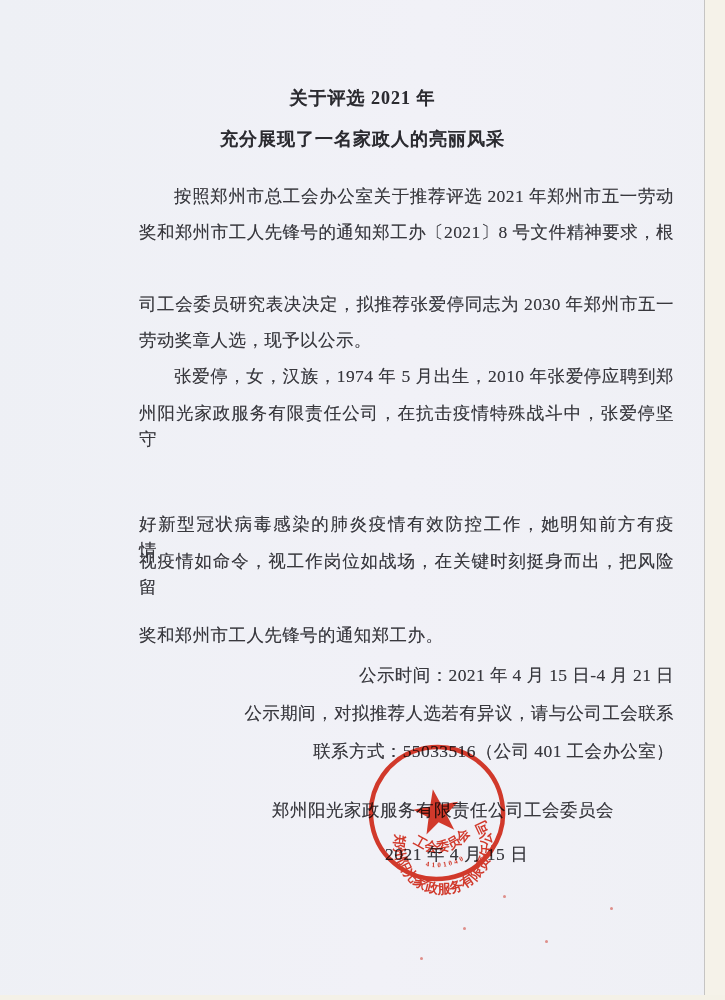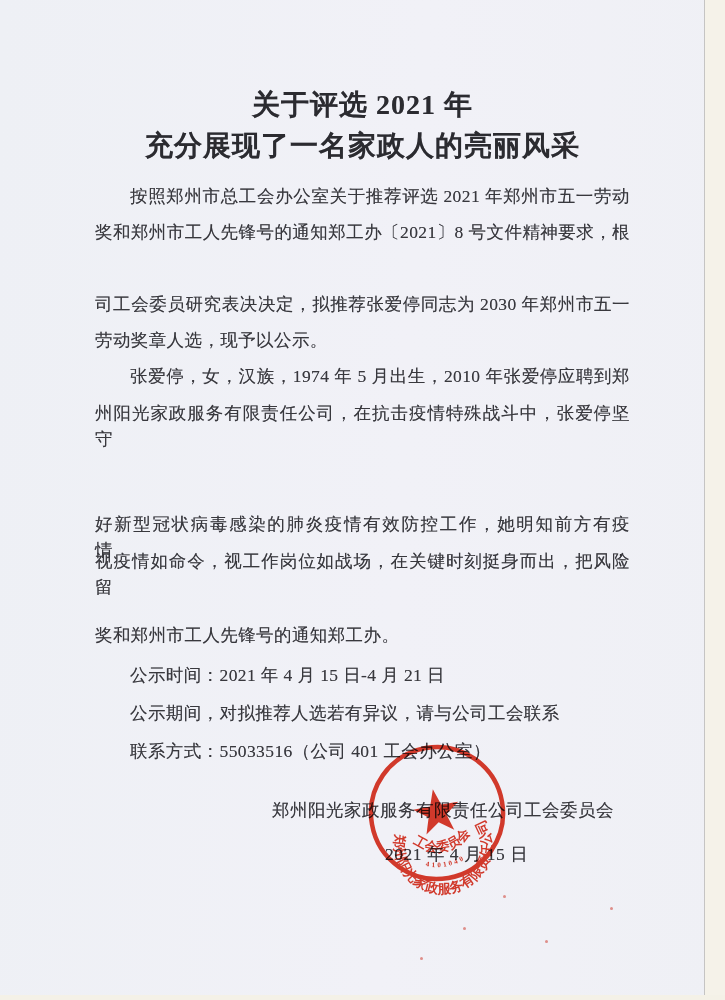--- a/index.html
+++ b/index.html
@@ -14,28 +14,28 @@
     background:#f5f2e9; border-left:1px solid rgba(150,150,158,.5);
   }
   .scan-bottom {
     position:absolute; left:0; bottom:0; width:100%; height:5px; background:#f4f1e7;
   }
   .tline, .bline, .sig, .sigdate {
     position:absolute; left:95px; width:535px;
     text-shadow:0 0 .5px rgba(70,70,80,.55);
   }
   .tline {
-    text-align:center; font-weight:bold; font-size:28px; color:#2b2b30;
+    text-align:center; font-weight:bold; font-size:18px; color:#2b2b30;
     letter-spacing:1px; white-space:nowrap;
   }
   .bline {
-    font-size:17.5px; line-height:26px; letter-spacing:.4px; white-space:nowrap;
+    font-size:17.5px; line-height:26px; letter-spacing:.4px; white-space:nowrap;margin-left:44px;
   }
   .jl { white-space:normal; text-align:justify; text-align-last:justify; text-justify:inter-character; }
-  .ind { text-indent:2em; }
+  .ind { text-indent:2em;text-align:right; }
   .sig { font-size:17.5px; text-align:right; padding-right:16px; box-sizing:border-box; letter-spacing:.5px; }
   .sigdate { left:385px; width:auto; font-size:17.5px; white-space:nowrap; letter-spacing:.5px; }
   .seal {
     position:absolute; left:352px; top:728px;
     mix-blend-mode:multiply; opacity:.92;
   }
   .seal text { font-family:"Liberation Serif","DejaVu Serif",serif; font-weight:bold; }
   .speck { position:absolute; width:3px; height:3px; border-radius:50%; background:rgba(205,45,30,.5); }
 </style>
 </head>

